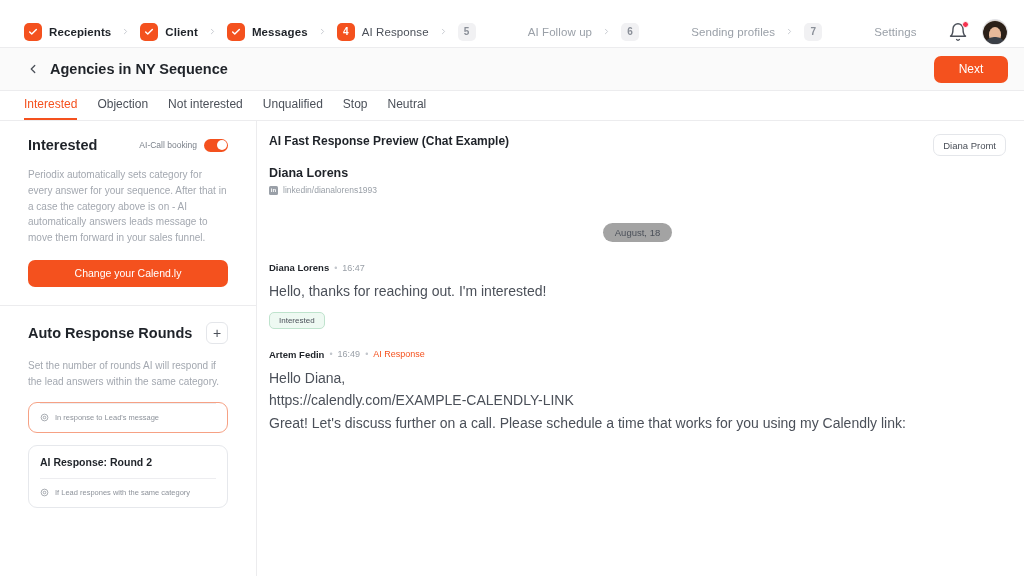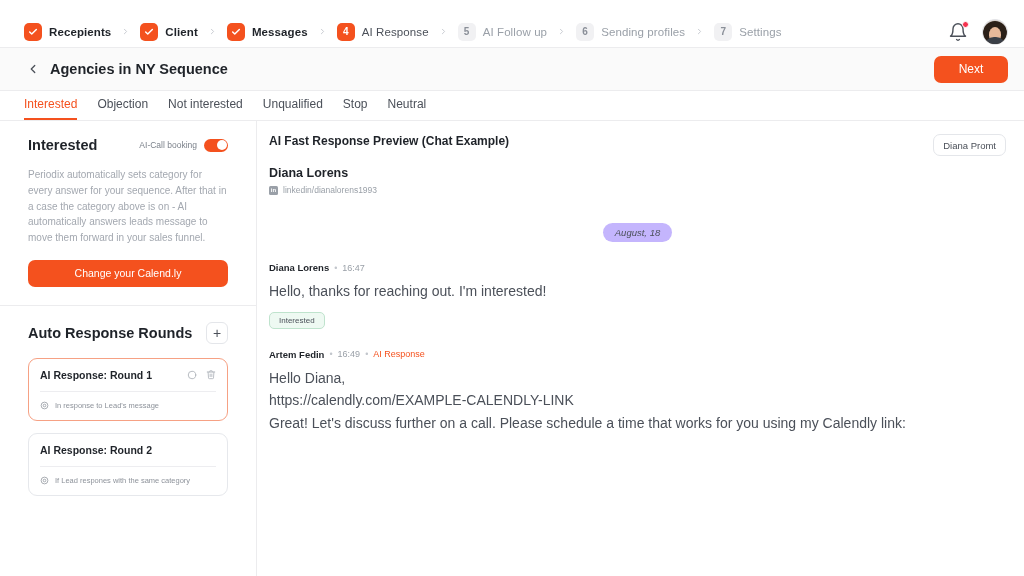--- a/index.html
+++ b/index.html
@@ -28,21 +28,21 @@
     margin-right: 7px;
     flex: 0 0 auto;
   }
   .step-badge.done { background: #f4511e; color: #fff; }
   .step-badge.current { background: #f4511e; color: #fff; }
   .step-badge.todo { background: #f1f1f3; color: #8a8f98; }
   .step-badge svg { display: block; }
   .step-label { font-size: 11.5px; letter-spacing: .1px; white-space: nowrap; }
   .step.done .step-label { color: #1f2329; font-weight: 700; }
   .step.current .step-label { color: #4b5059; font-weight: 400; }
-  .step.todo .step-label { color: #9aa0a8; font-weight: 400; }
+  .step.todo .step-label { color: #9aa0a8; font-weight: 400; margin-left: 45px; }
   .chev {
     margin: 0 10px; color: #c7cbd1;
     display: flex; align-items: center;
   }
   .topbar-right { display: flex; align-items: center; gap: 14px; }
   .bell-wrap { position: relative; width: 20px; height: 20px; cursor: pointer; }
   .bell-dot {
     position: absolute; top: -1px; right: -1px;
     width: 7px; height: 7px; border-radius: 50%;
     background: #f5334f; border: 1.5px solid #fff;
@@ -195,24 +195,23 @@
     font-size: 6px; font-weight: 700;
     display: flex; align-items: center; justify-content: center;
     font-family: "Liberation Sans", sans-serif;
     flex: 0 0 auto;
   }
   .contact-handle { font-size: 8.5px; color: #9aa0a8; }
 
   .chat { padding: 28px 18px 0 12px; }
   .date-row { display: flex; justify-content: center; }
   .date-chip {
-    background: #c4b5fd; color: #4b5059;
+    background: #a3a3a3; color: #4b5059;
     border-radius: 11px; padding: 4px 12px;
     font-size: 9.5px;
-    font-style: italic;
   }
   .msg { margin-top: 20px; }
   .msg-meta {
     display: flex; align-items: center; gap: 5px;
     font-size: 9px; margin-bottom: 7px;
   }
   .msg-author { font-weight: 700; color: #1f2329; font-size: 9.5px; }
   .msg-dot { color: #c2c6cc; }
   .msg-time { color: #9aa0a8; }
   .msg-tag { color: #f4511e; }
@@ -350,40 +349,23 @@
       </div>
       <div class="sec-desc">Periodix automatically sets category for every answer for your sequence. After that in a case the category above is on - AI automatically answers leads message to move them forward in your sales funnel.</div>
       <button class="primary-btn">Change your Calend.ly</button>
     </div>
 
     <div class="sec">
       <div class="sec-head">
         <div class="sec-title">Auto Response Rounds</div>
         <div class="add-btn">+</div>
       </div>
+      <div class="sec-desc">Set the number of rounds AI will respond if the lead answers within the same category.</div>
       <div id="rounds">
           <div class="round-card active">
-            <div class="round-card-top">
-              <span class="round-title">AI Response: Round 1</span>
-              <span class="round-actions">
-                <span class="icon-btn">
-                  <svg width="10" height="10" viewBox="0 0 24 24" fill="none" stroke="currentColor" stroke-width="2" stroke-linecap="round">
-                    <circle cx="12" cy="12" r="9"></circle>
-                  </svg>
-                </span>
-                <span class="icon-btn">
-                  <svg width="10" height="11" viewBox="0 0 24 24" fill="none" stroke="currentColor" stroke-width="1.9" stroke-linecap="round" stroke-linejoin="round">
-                    <polyline points="3 6 5 6 21 6"></polyline>
-                    <path d="M19 6l-1 14a2 2 0 0 1-2 2H8a2 2 0 0 1-2-2L5 6"></path>
-                    <path d="M10 11v6M14 11v6"></path>
-                    <path d="M9 6V4a1 1 0 0 1 1-1h4a1 1 0 0 1 1 1v2"></path>
-                  </svg>
-                </span>
-              </span>
-            </div>
             <div class="round-card-sep"></div>
             <div class="round-card-bottom">
               <span class="target-ico">
                 <svg width="9" height="9" viewBox="0 0 24 24" fill="none" stroke="currentColor" stroke-width="2">
                   <circle cx="12" cy="12" r="9"></circle>
                   <circle cx="12" cy="12" r="3.5"></circle>
                 </svg>
               </span>
               <span class="round-sub">In response to Lead's message</span>
             </div>

